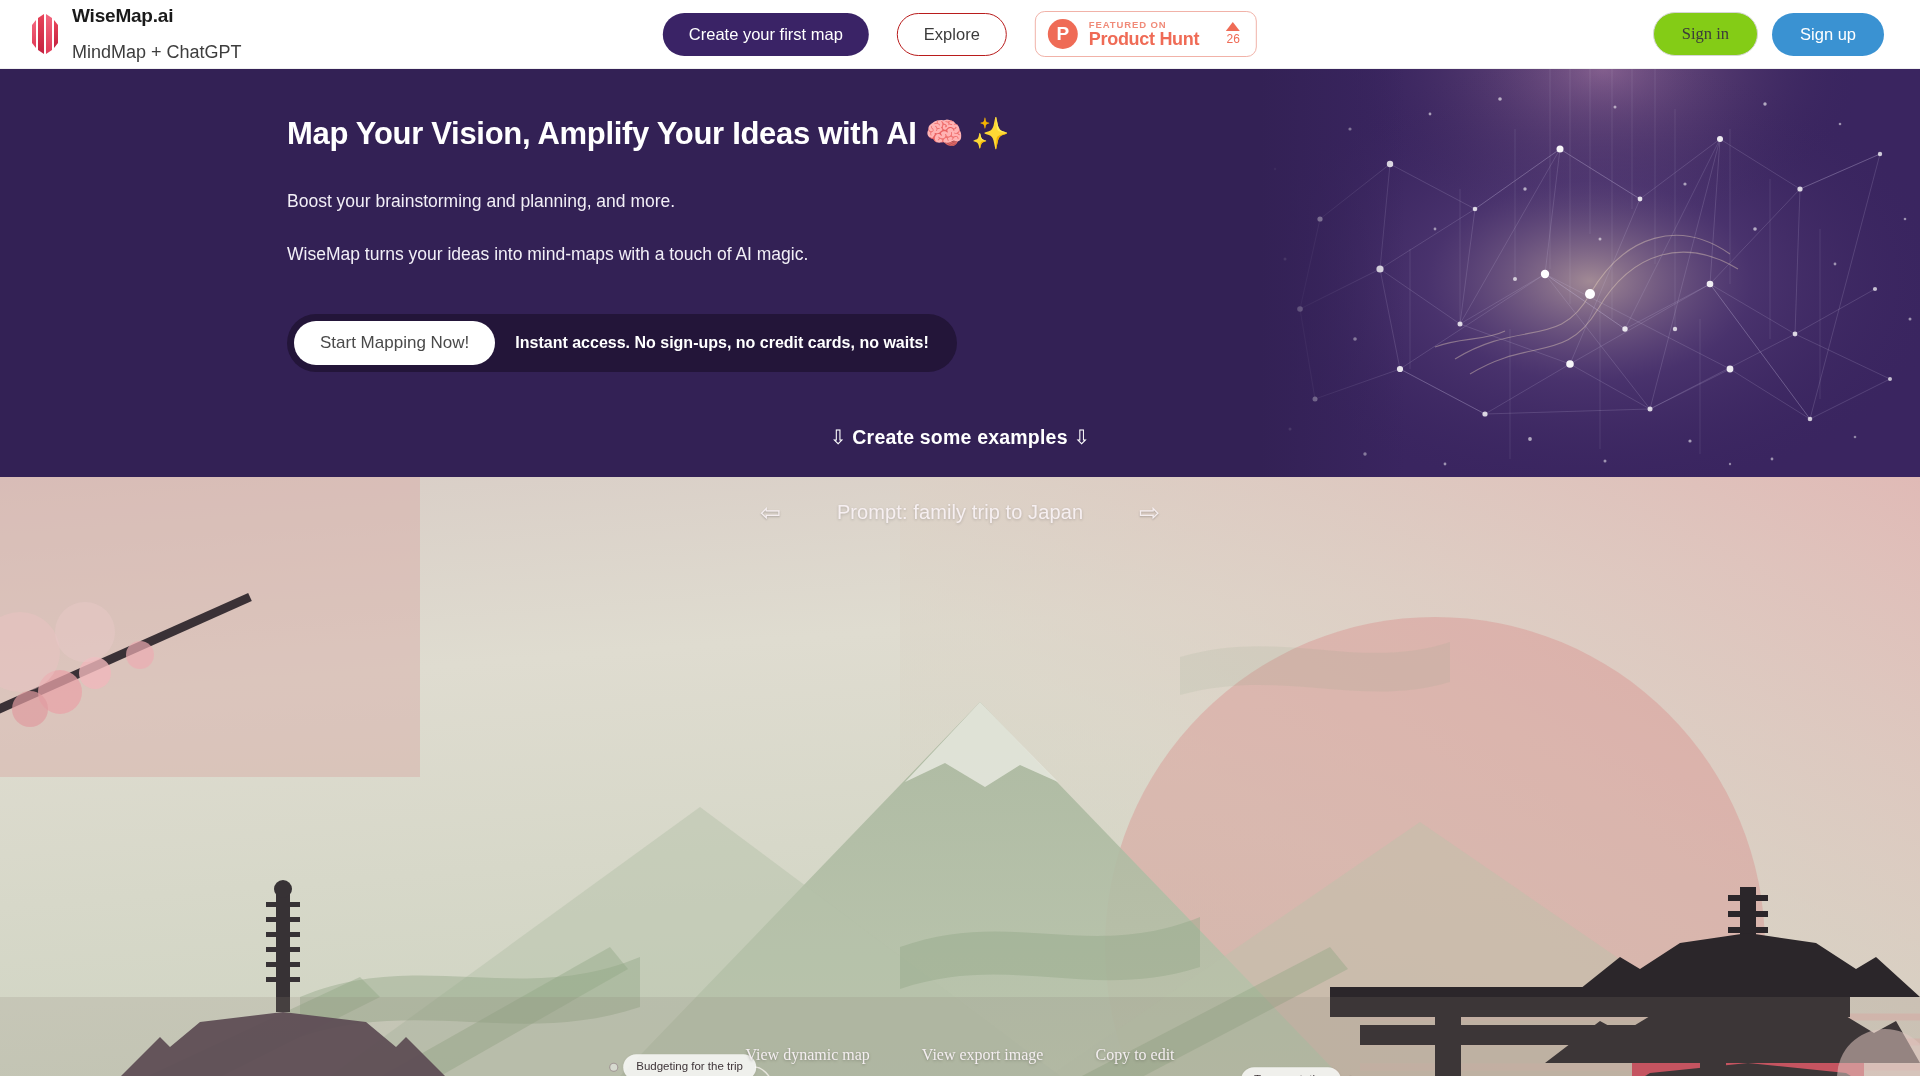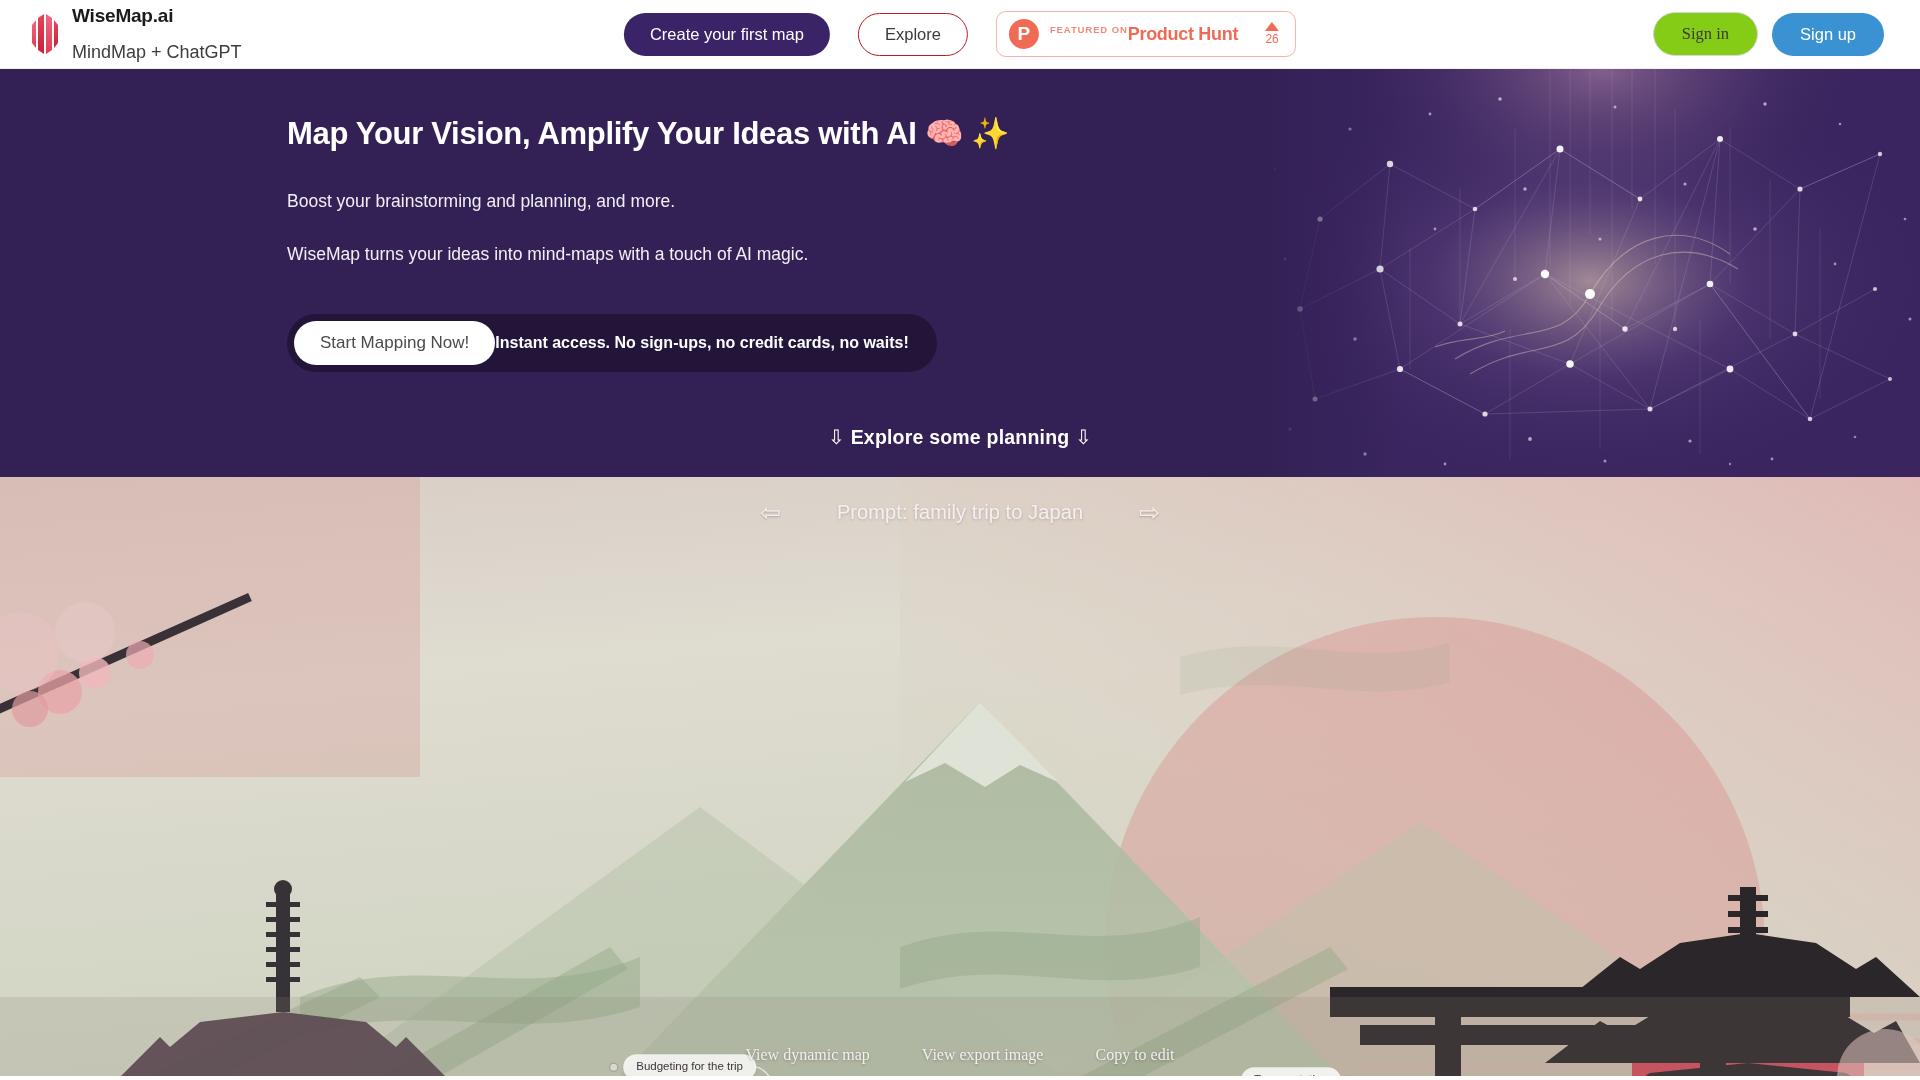--- a/index.html
+++ b/index.html
@@ -48,21 +48,21 @@
     border: 1px solid #f1b2a8; border-radius: 10px;
     background: #ffffff; padding: 7px 16px 7px 12px;
     cursor: pointer; text-decoration: none;
   }
   .ph-logo {
     width: 30px; height: 30px; border-radius: 50%;
     background: #ef6b56; color: #ffffff;
     display: flex; align-items: center; justify-content: center;
     font-size: 19px; font-weight: bold; font-family: inherit; flex: 0 0 auto;
   }
-  .ph-text { display: flex; flex-direction: row; line-height: 1.05; justify-content: space-between; }
+  .ph-text { display: flex; flex-direction: column; line-height: 1.05; justify-content: space-between; }
   .ph-featured {
     font-size: 9.5px; font-weight: bold; color: #f08a78;
     letter-spacing: 0.9px;
   }
   .ph-name { font-size: 18px; font-weight: bold; color: #ef6b56; letter-spacing: -0.3px; }
   .ph-vote {
     display: flex; flex-direction: column; align-items: center;
     margin-left: 16px; line-height: 1.1;
   }
   .ph-tri {
@@ -107,21 +107,21 @@
     color: #f2eff7; font-size: 17.5px; line-height: 1.5;
     margin-top: 36px;
   }
   .hero-sub2 {
     color: #f2eff7; font-size: 17.5px; line-height: 1.5;
     margin-top: 27px;
   }
   .cta-bar {
     margin-top: 46px; display: inline-flex; align-items: center;
     background: #231539; border-radius: 999px;
-    padding: 7px 28px 7px 7px; 
+    padding: 7px 28px 7px 7px; gap: 20px;
   }
   .cta-btn {
     background: #ffffff; color: #4a4a4a; border: none;
     border-radius: 999px; font-size: 17px; font-family: inherit;
     padding: 12px 26px; cursor: pointer; white-space: nowrap;
   }
   .cta-note {
     color: #ffffff; font-size: 16px; font-weight: bold; white-space: nowrap;
   }
   .explore-examples {
@@ -370,21 +370,21 @@
     <p class="hero-sub2">WiseMap turns your ideas into mind-maps with a touch of AI magic.</p>
 
     <div class="cta-bar">
       <button class="cta-btn">Start Mapping Now!</button>
       <span class="cta-note">Instant access. No sign-ups, no credit cards, no waits!</span>
     </div>
   </div>
 
   <div class="explore-examples">
     <span class="arr">⇩</span>
-    <span>Explore some planning</span>
+    <span>Create some examples</span>
     <span class="arr">⇩</span>
   </div>
 </div>
 
 <div class="map-section">
 
   <div class="map-bg">
     <svg viewBox="0 0 1920 599" preserveAspectRatio="none">
       <defs>
         <linearGradient id="sky" x1="0" y1="0" x2="0.25" y2="1">

